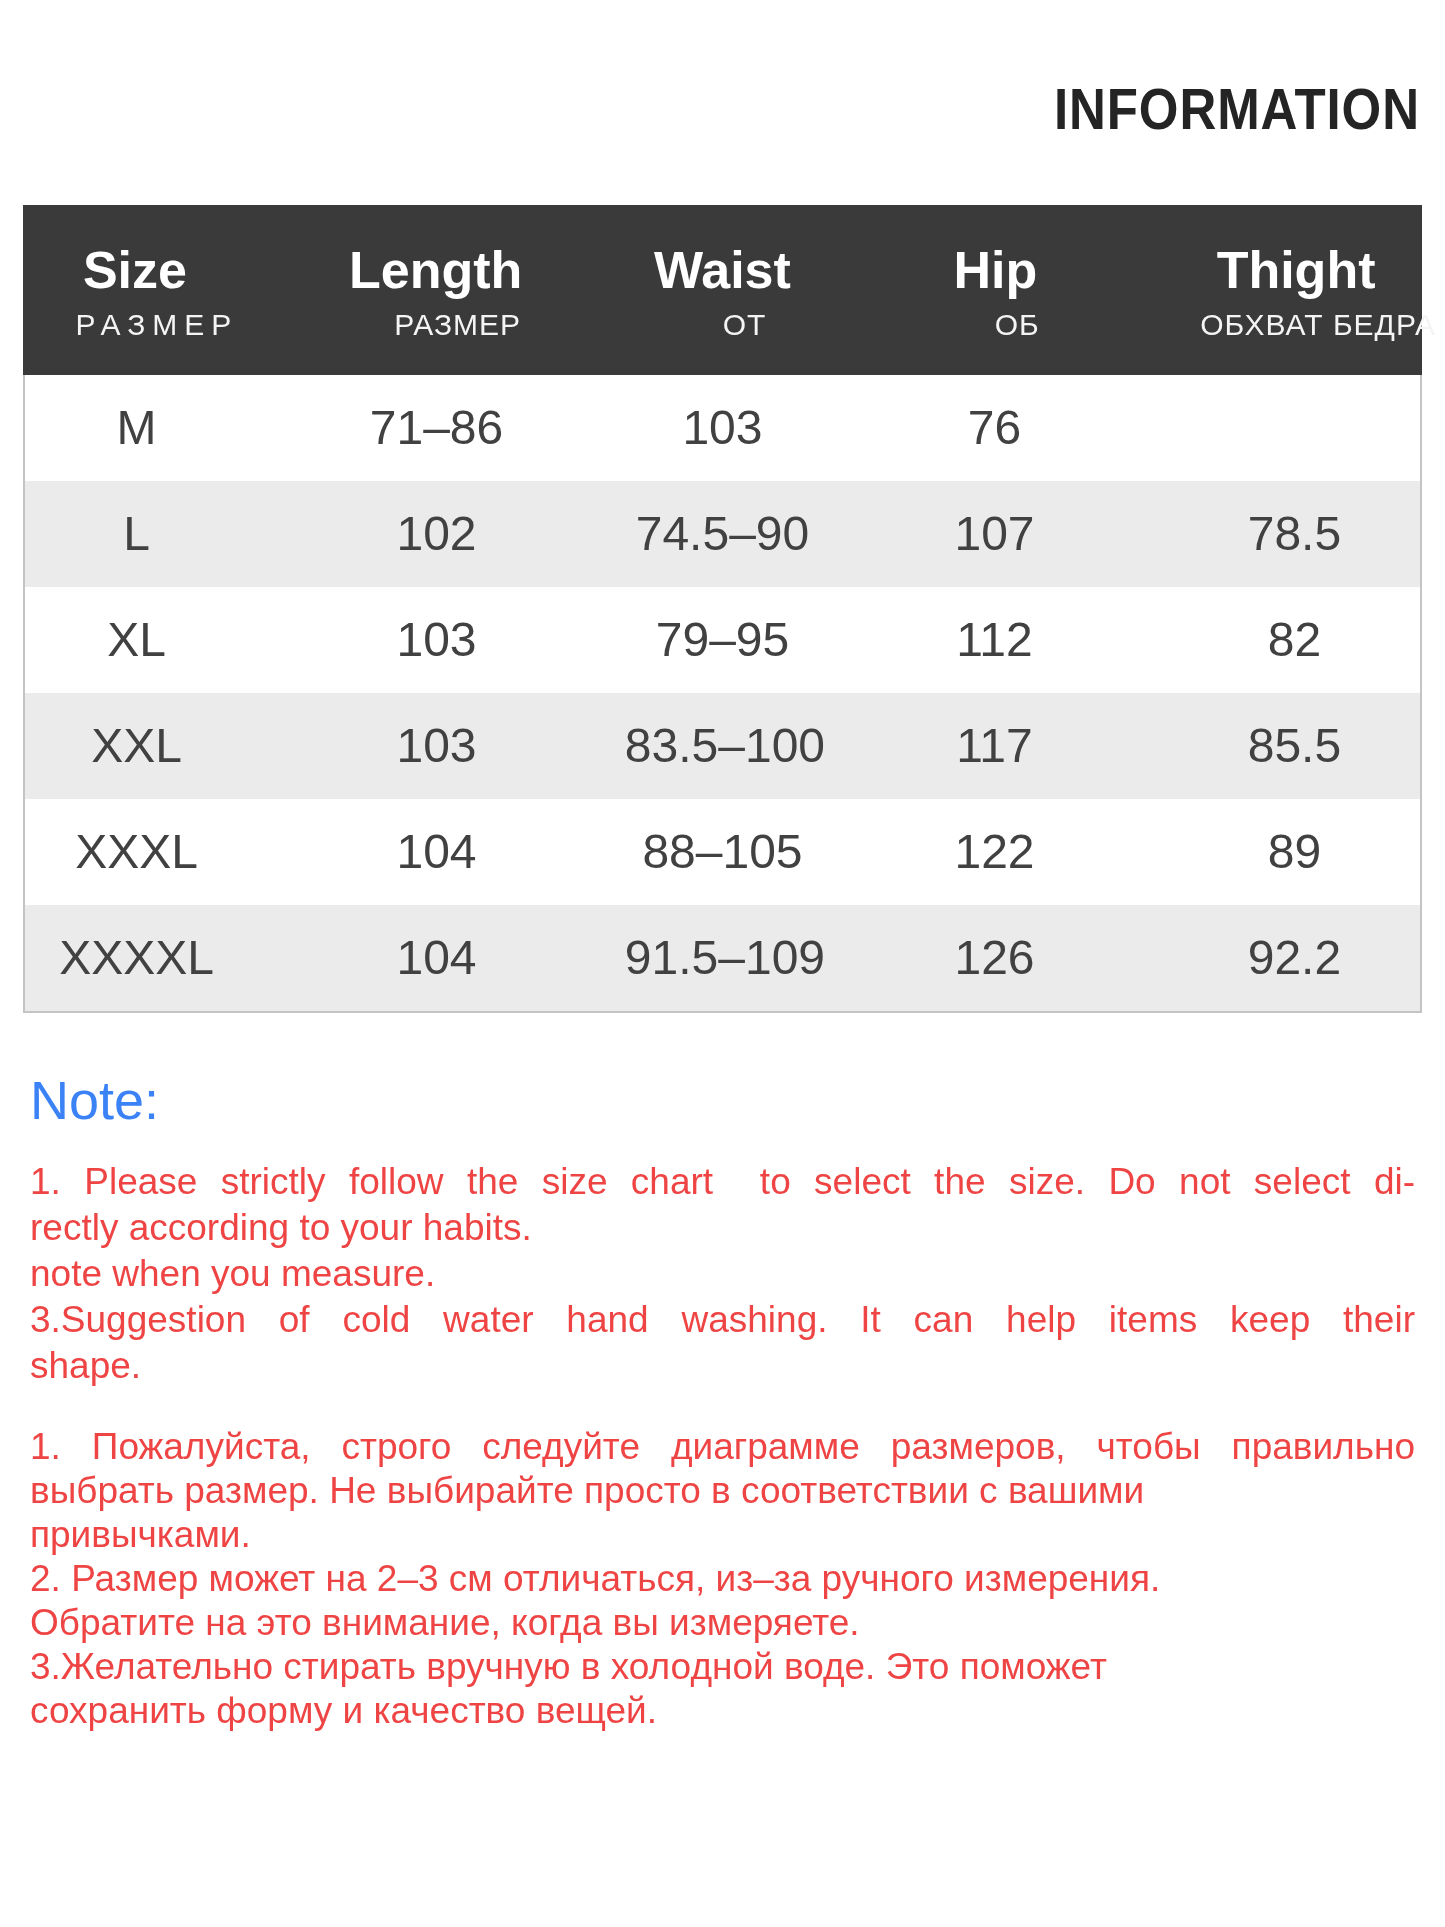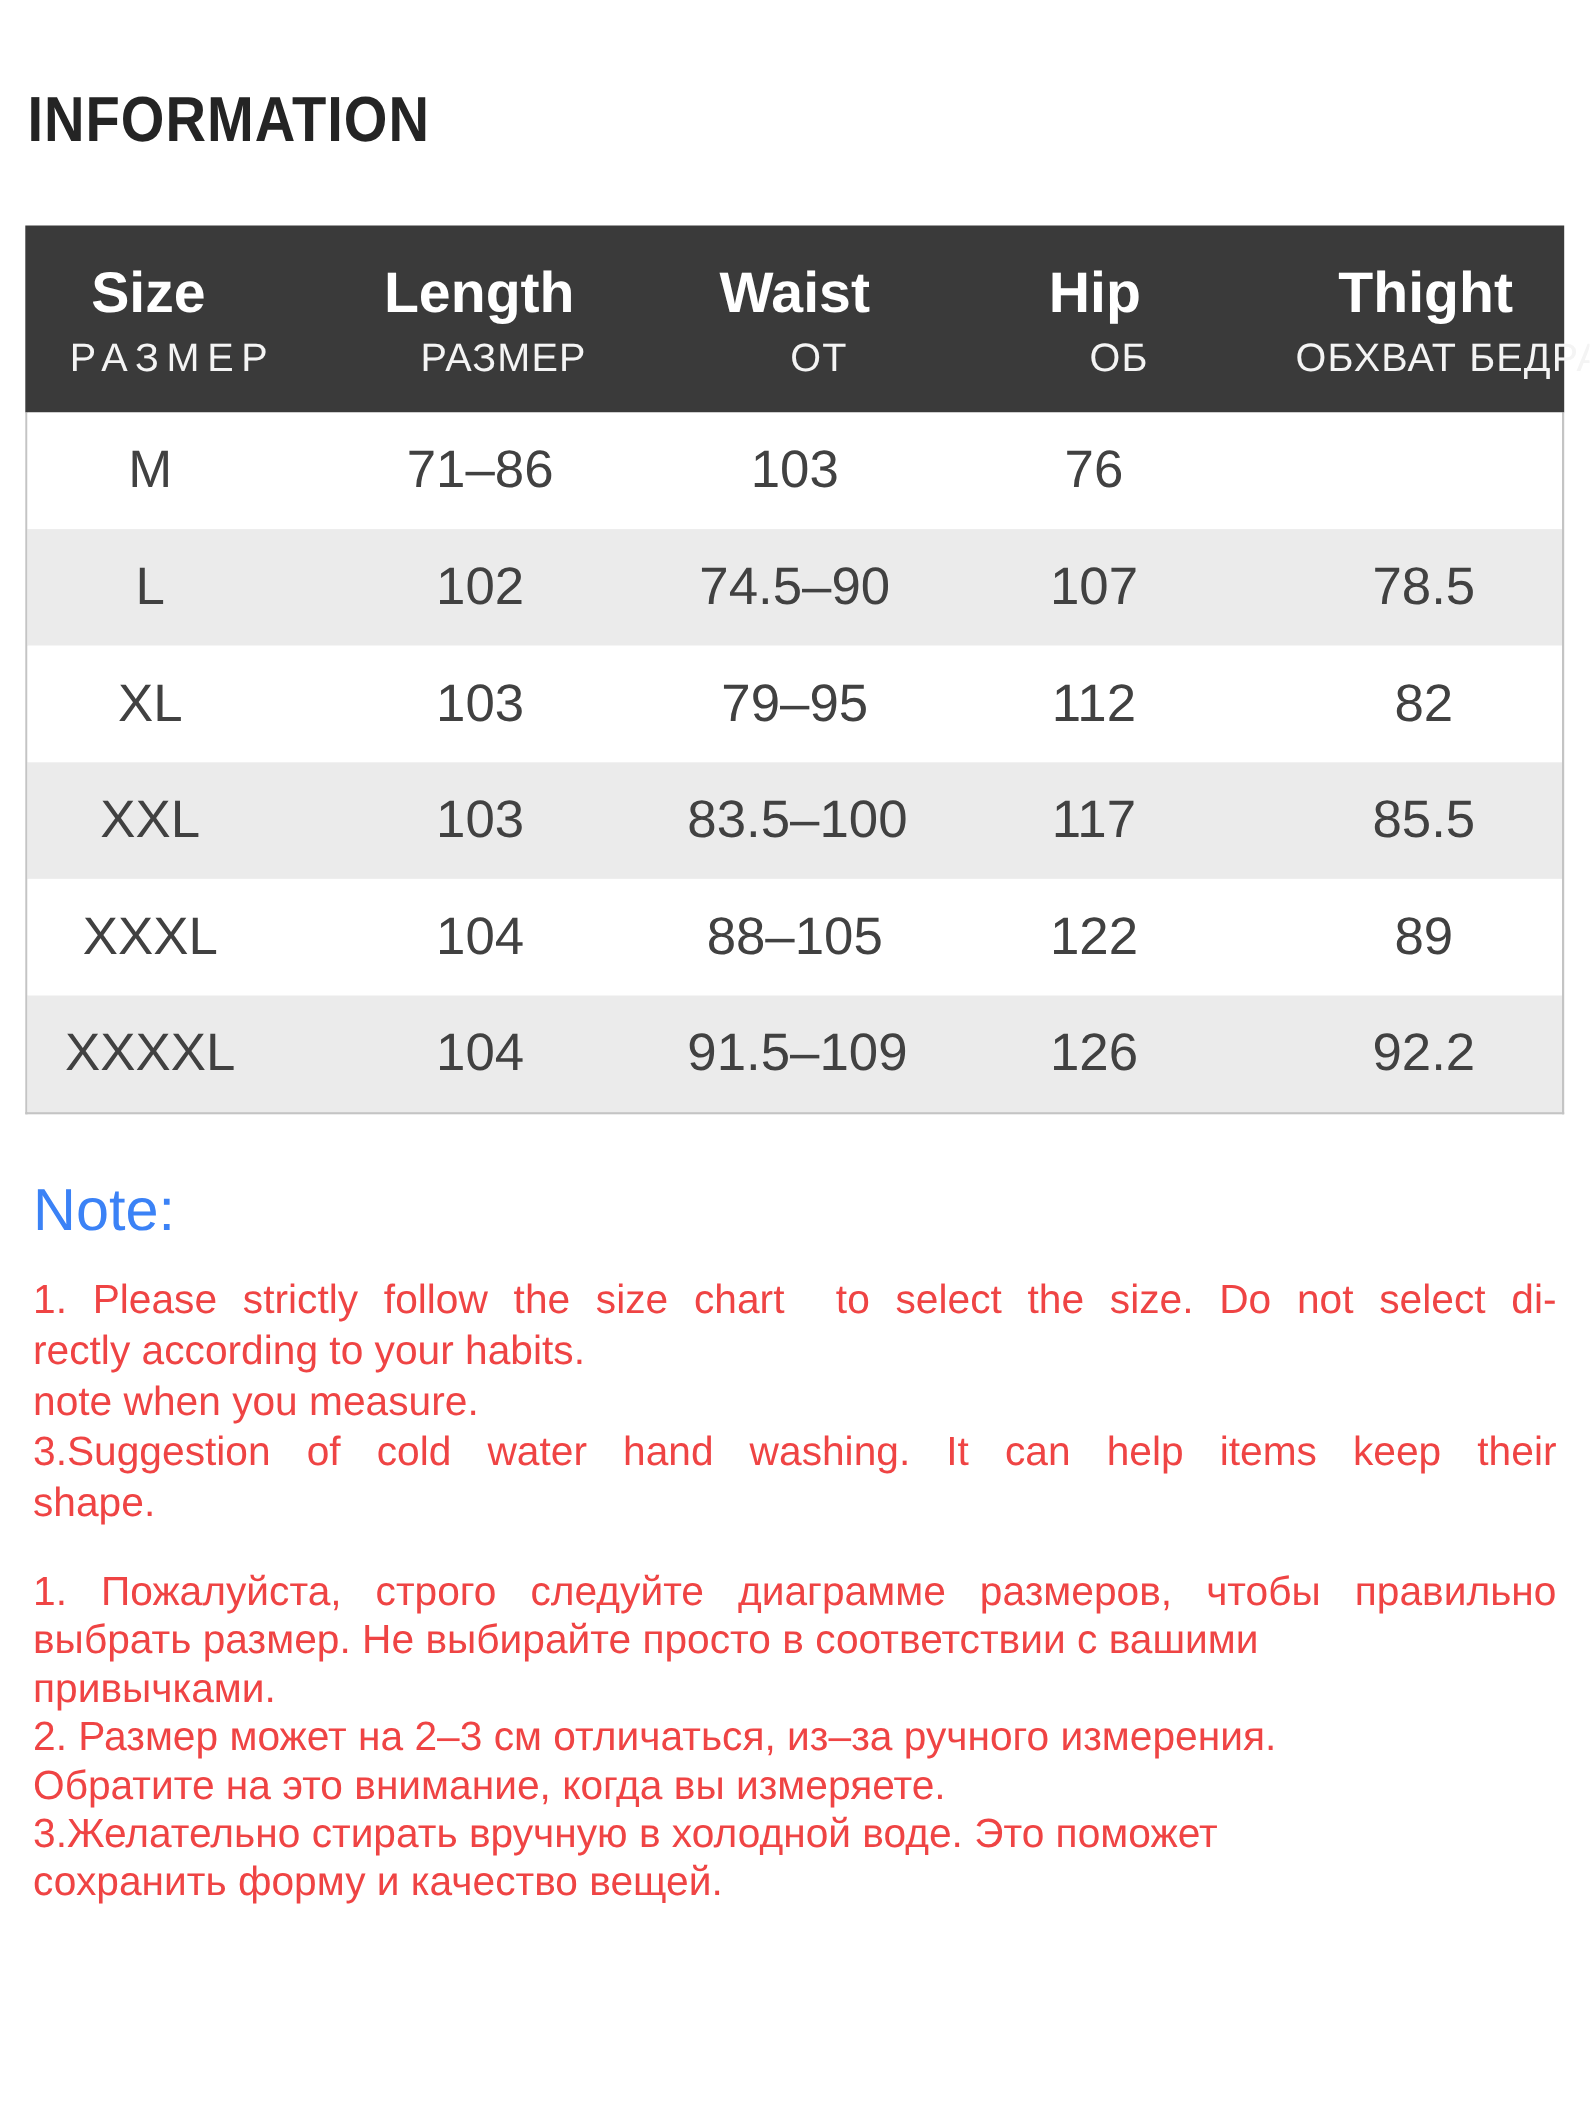--- a/index.html
+++ b/index.html
@@ -1,35 +1,35 @@
 <!DOCTYPE html>
 <html><head>
 <meta charset="utf-8">
 <style>
   html,body{margin:0;padding:0;}
   body{
     width:1445px;height:1927px;overflow:hidden;background:#ffffff;
     font-family:"Liberation Sans", sans-serif;color:#3a3a3a;position:relative;
   }
   
-  .title-wrap{margin-top:76px;text-align:left;line-height:66px;}
+  .title-wrap{margin-top:76px;text-align:right;line-height:66px;}
   .title{
     display:inline-block;font-size:58px;font-weight:700;color:#242424;
     letter-spacing:1px;transform:scaleX(.88);transform-origin:center;
   }
   
   .size-table{margin:48px 23px 0 23px;}
   .grid-row{display:grid;grid-template-columns:16% 27% 14% 25% 18%;}
   .table-header{background:#3a3a3a;height:170px;}
   .header-cell{
     display:flex;flex-direction:column;align-items:center;justify-content:center;
     gap:14px;color:#ffffff;padding-top:4px;
   }
   .header-primary{font-size:52px;font-weight:700;line-height:1;white-space:nowrap;}
-  .header-sub{font-size:36px;font-weight:400;line-height:1;letter-spacing:1px;color:#f4f4f4;white-space:nowrap;margin-left:44px;}
+  .header-sub{font-size:30px;font-weight:400;line-height:1;letter-spacing:1px;color:#f4f4f4;white-space:nowrap;margin-left:44px;}
   .header-cell:first-child .header-sub{letter-spacing:7px;}
   .table-body{
     border-left:2px solid #c4c4c4;border-right:2px solid #c4c4c4;
     border-bottom:2px solid #c4c4c4;
   }
   .size-row{height:106px;align-items:center;background:#ffffff;}
   .size-row:nth-child(even){background:#ebebeb;}
   .cell{
     text-align:center;font-size:48px;font-weight:400;color:#414141;
     white-space:nowrap;line-height:1;

